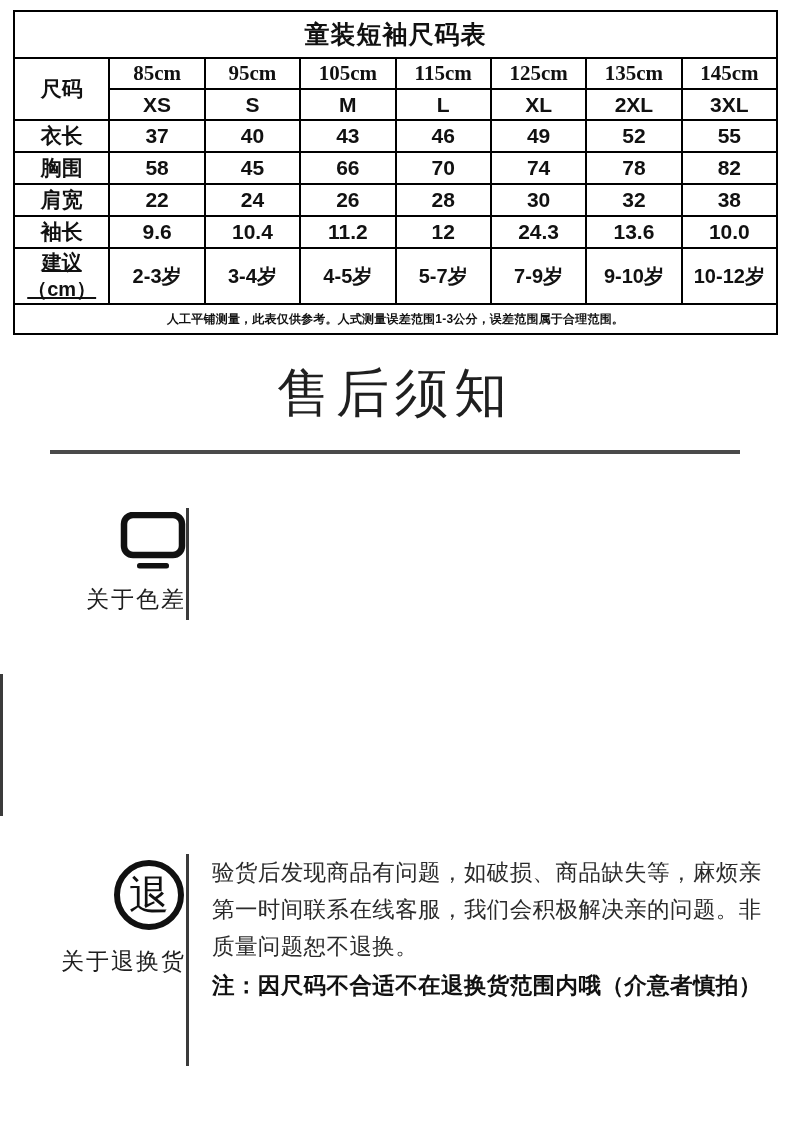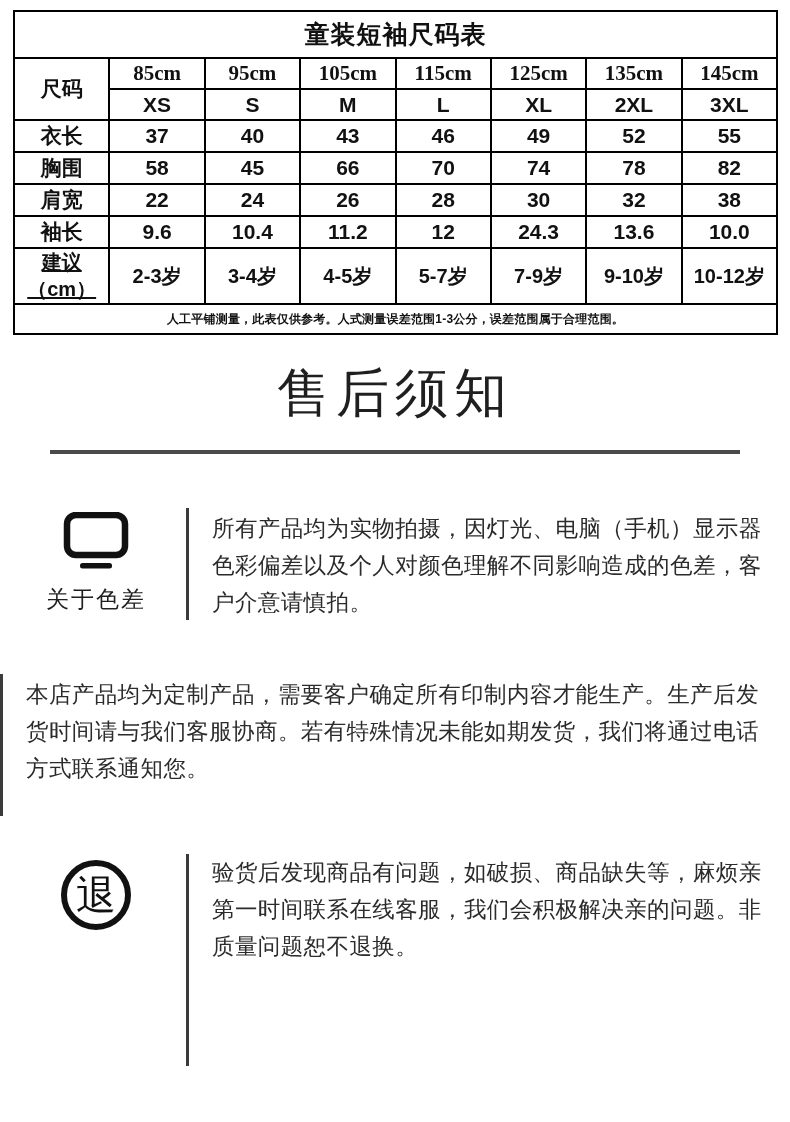--- a/index.html
+++ b/index.html
@@ -98,21 +98,21 @@
     left: 0;
     width: 790px;
     display: flex;
     align-items: flex-start;
   }
   .notice-icon-col {
     width: 186px;
     flex: 0 0 186px;
     display: flex;
     flex-direction: column;
-    align-items: center;
+    align-items: flex-end;
     padding-left: 6px;
     box-sizing: border-box;
   }
   .icon-box {
     display: block;
   }
   .icon-label {
     margin-top: 10px;
     font-size: 23px;
     letter-spacing: 2px;
@@ -256,38 +256,34 @@
   <div class="notice-icon-col">
     <span class="icon-box">
       <svg width="66" height="58" viewBox="0 0 66 58" fill="none" xmlns="http://www.w3.org/2000/svg">
         <rect x="4" y="3" width="58" height="40" rx="9" ry="9" stroke="#111" stroke-width="6.5" fill="none"></rect>
         <rect x="17" y="51" width="32" height="5.5" rx="2.5" fill="#111"></rect>
       </svg>
     </span>
     <span class="icon-label">关于色差</span>
   </div>
   <div class="vrule"></div>
-  <div class="notice-body">
-    <p>所有产品均为实物拍摄，因灯光、电脑（手机）显示器色彩偏差以及个人对颜色理解不同影响造成的色差，客户介意请慎拍。</p>
-  </div>
 </div>
 
 <div class="notice" id="notice-ship">
   <div class="vrule"></div>
-  <div class="notice-body">
-    <p>本店产品均为定制产品，需要客户确定所有印制内容才能生产。生产后发货时间请与我们客服协商。若有特殊情况未能如期发货，我们将通过电话方式联系通知您。</p>
-  </div>
 </div>
 
 <div class="notice" id="notice-return">
   <div class="notice-icon-col">
     <span class="icon-box">
       <svg width="74" height="74" viewBox="0 0 74 74" xmlns="http://www.w3.org/2000/svg">
         <circle cx="37" cy="37" r="32" stroke="#111" stroke-width="6" fill="none"></circle>
         <text x="37" y="37" text-anchor="middle" dominant-baseline="central" font-family="'DejaVu Sans','Liberation Sans',sans-serif" font-size="40" fill="#111">退</text>
       </svg>
     </span>
+    <span class="icon-label">关于退换货</span>
   </div>
   <div class="vrule"></div>
   <div class="notice-body">
     <p>验货后发现商品有问题，如破损、商品缺失等，麻烦亲第一时间联系在线客服，我们会积极解决亲的问题。非质量问题恕不退换。</p>
+    <p class="bold-note">注：因尺码不合适不在退换货范围内哦（介意者慎拍）</p>
   </div>
 </div>
 
 </body></html>

